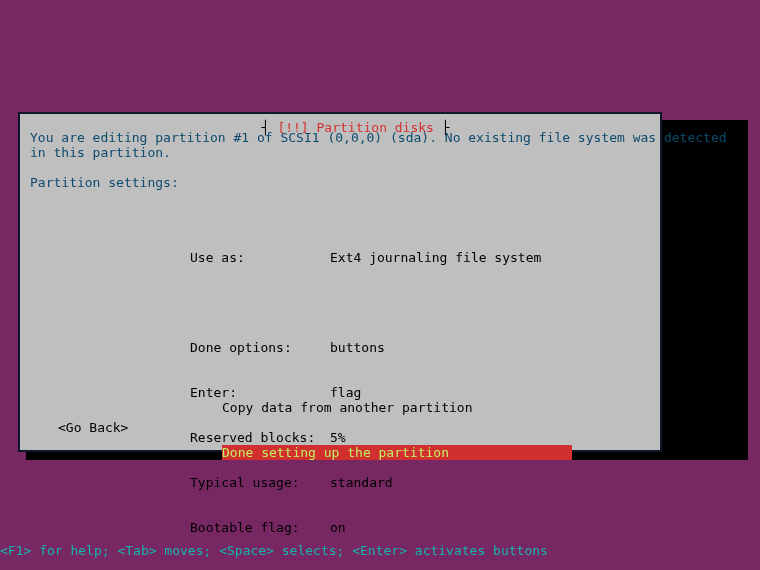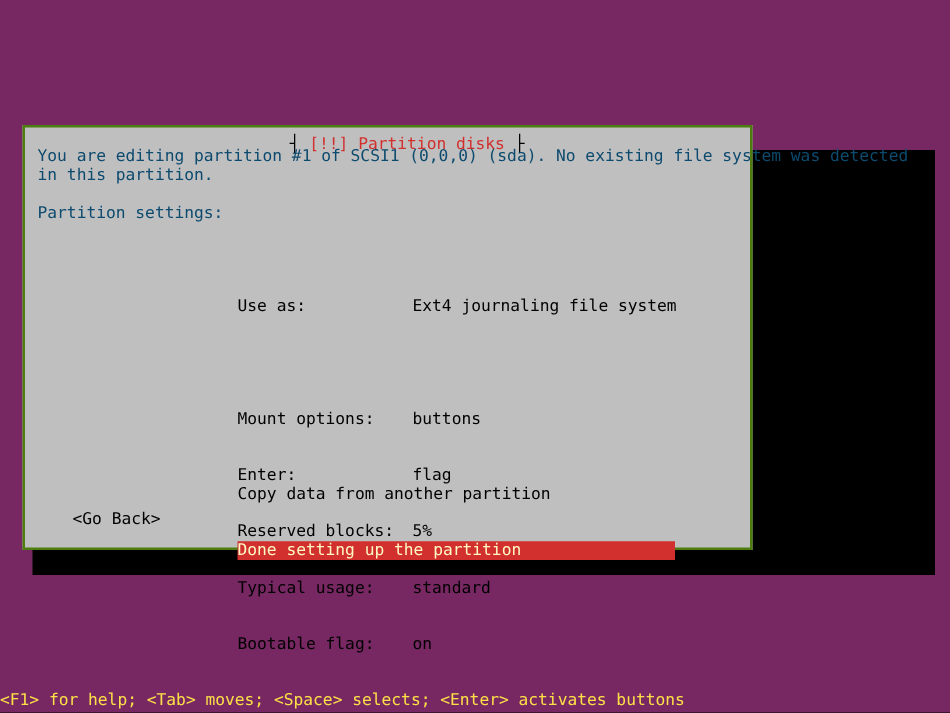--- a/index.html
+++ b/index.html
@@ -22,25 +22,25 @@
     position: absolute;
     left: 26px;
     top: 120px;
     width: 722px;
     height: 340px;
     background: #000;
   }
   .dialog {
     position: absolute;
     left: 18px;
-    top: 100px;
-    width: 584px;
+    top: 112px;
+    width: 644px;
     height: 340px;
     background: #bfbfbf;
-    border: 2px solid #4d7c0f;
+    border: 2px solid #0f172a;
     color: #000;
     padding: 4px 8px 4px 8px;
     white-space: pre;
   }
   .dialog-title-wrap {
     position: absolute;
     top: -9px;
     left: 0;
     right: 0;
     text-align: center;
@@ -66,59 +66,59 @@
     color: #000;
   }
   .setting-row { display: block; }
   .setting-row .k { display: inline-block; width: 140px; }
   .actions {
     position: absolute;
     top: 256px;
     left: 170px;
     color: #000;
   }
-  .action-item { display: block; height: 15px; }
+  .action-item { display: block; height: 15px; margin-left: 32px; }
   .action-item.selected {
     background: #d1302e;
-    color: #fef9c3;
+    color: #bef264;
     padding-right: 0;
     width: 350px;
   }
   .go-back {
     position: absolute;
     top: 306px;
     left: 38px;
     color: #000000;
   }
   .status-bar {
     position: absolute;
     left: 0;
-    bottom: 2px;
-    color: #fde047;
+    bottom: 12px;
+    color: #14b8a6;
   }
 </style>
 </head>
 <body>
 
 <div class="dialog-shadow"></div>
 
 <div class="dialog">
   <div class="dialog-title-wrap">
     <span class="dialog-title"><span class="bracket">┤ </span><span>[!!]</span> <span>Partition disks</span><span class="bracket"> ├</span></span>
   </div>
 
   <div class="body-text"><span>You are editing partition #1 of SCSI1 (0,0,0) (sda). No existing file system was detected</span>
 <span>in this partition.</span>
 
 <span>Partition settings:</span></div>
 
   <div class="settings">
     <span class="setting-row"><span class="k">Use as:</span><span>Ext4 journaling file system</span></span>
     <span class="setting-row"><span class="k"></span><span></span></span>
-    <span class="setting-row"><span class="k">Mount options:</span><span>buttons</span></span>
+    <span class="setting-row"><span class="k">Done options:</span><span>buttons</span></span>
     <span class="setting-row"><span class="k">Enter:</span><span>flag</span></span>
     <span class="setting-row"><span class="k">Reserved blocks:</span><span>5%</span></span>
     <span class="setting-row"><span class="k">Typical usage:</span><span>standard</span></span>
     <span class="setting-row"><span class="k">Bootable flag:</span><span>on</span></span>
   </div>
 
   <div class="actions">
     <span class="action-item">Copy data from another partition</span>
     <span class="action-item selected">Done setting up the partition</span>
   </div>

